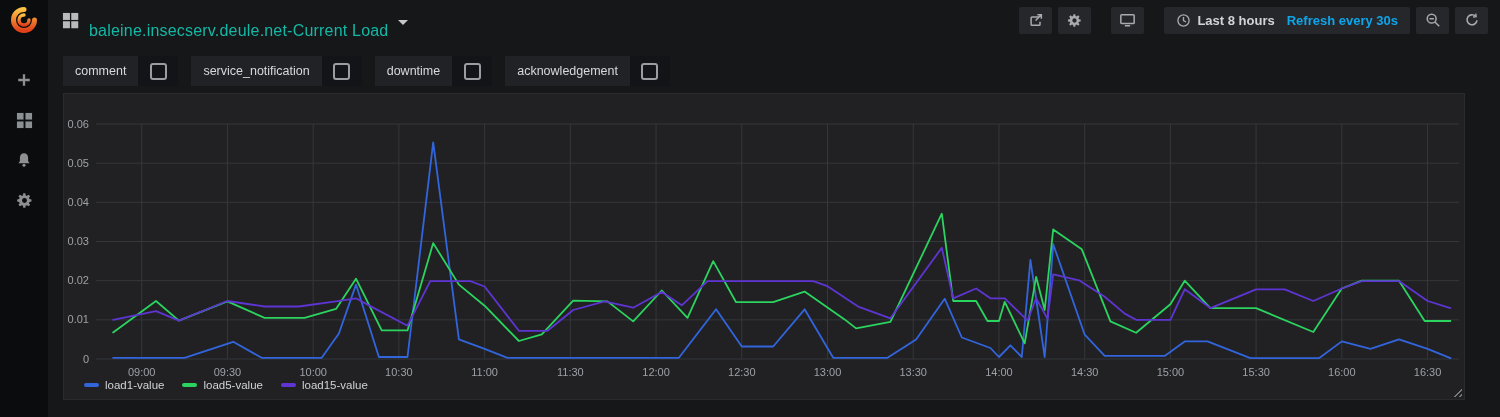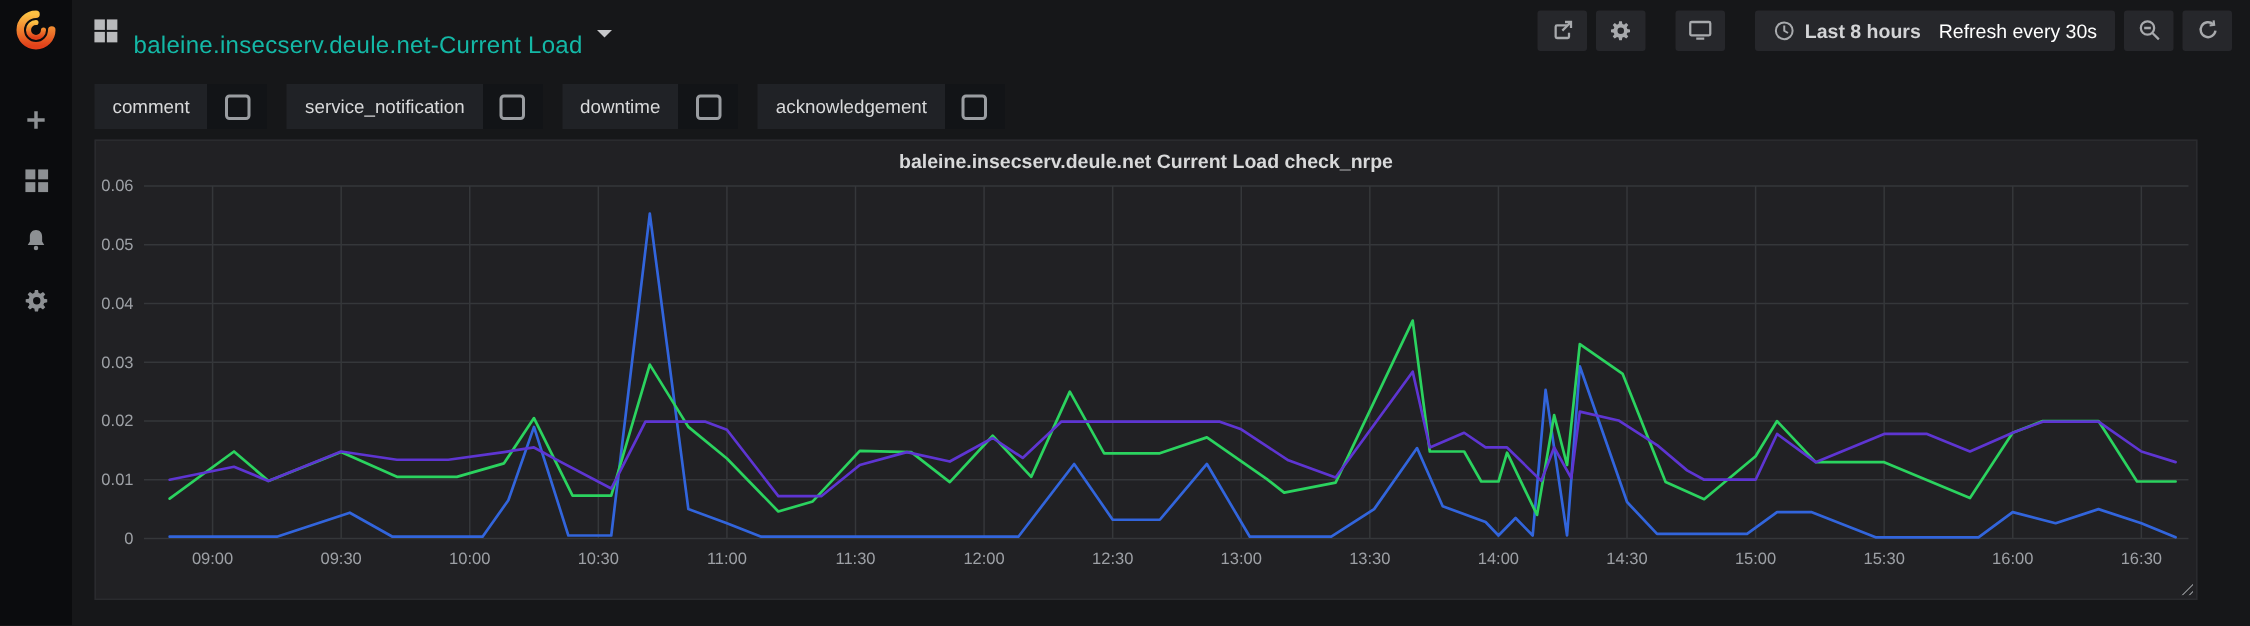--- a/index.html
+++ b/index.html
@@ -16,21 +16,21 @@
   .navbar{position:absolute;left:48px;top:0;width:1452px;height:40px;display:flex;align-items:center;justify-content:space-between;padding:0 12px 0 14px;box-sizing:border-box;}
   .nav-left{display:flex;align-items:center;gap:10px;}
   .dash-grid-icon{display:flex;align-items:center;}
   .dash-title{color:#14b8a6;font-size:16px;letter-spacing:.2px;cursor:pointer;margin-top:21px;}
   .caret{width:0;height:0;border-left:5px solid transparent;border-right:5px solid transparent;border-top:5px solid #c7c8ca;margin-top:4px;}
   .nav-right{display:flex;align-items:center;gap:6px;}
   .nav-btn{height:27px;min-width:33px;padding:0 8px;background:#26272b;border-radius:2px;display:flex;align-items:center;justify-content:center;color:#a8aaad;cursor:pointer;box-sizing:border-box;}
   .nav-btn.spacer-l{margin-left:14px;}
   .timepicker{height:27px;background:#26272b;border-radius:2px;display:flex;align-items:center;gap:8px;padding:0 12px;margin-left:14px;cursor:pointer;}
   .timerange{color:#d3d4d6;font-size:13px;font-weight:bold;display:flex;align-items:center;gap:6px;}
-  .refresh-label{color:#ffffff;font-size:13px;font-weight:normal;margin-left:4px;}
+  .refresh-label{color:#0ea5e9;font-size:13px;font-weight:bold;margin-left:4px;}
 
   
   .filters{position:absolute;left:63px;top:56px;display:flex;gap:13px;}
   .filter{display:flex;height:30px;}
   .filter-label{background:#202226;color:#d8d9da;font-size:12.5px;display:flex;align-items:center;padding:0 12px;}
   .filter-check{background:#121417;width:40px;display:flex;align-items:center;justify-content:center;cursor:pointer;}
   .checkbox{width:13px;height:13px;border:2px solid #9a9da1;border-radius:3px;background:transparent;}
 
   
   .panel{position:absolute;left:63px;top:93px;width:1402px;height:307px;background:#212124;border:1px solid #2a2b2e;box-sizing:border-box;}
@@ -166,21 +166,20 @@
       </div>
       <div class="filter">
         <div class="filter-label">acknowledgement</div>
         <div class="filter-check">
           <div class="checkbox"></div>
         </div>
       </div>
     </div>
 
   <section class="panel">
-    <div class="panel-title">baleine.insecserv.deule.net Current Load check_nrpe</div>
     <svg id="chart-svg" width="1402" height="307">
         <line x1="32" x2="1395" y1="265" y2="265" stroke="#35373a" stroke-width="1"></line>
         <text x="25" y="268.5" fill="#9da0a5" font-size="11" text-anchor="end">0</text>
         <line x1="32" x2="1395" y1="225.83333333333331" y2="225.83333333333331" stroke="#35373a" stroke-width="1"></line>
         <text x="25" y="229.33333333333331" fill="#9da0a5" font-size="11" text-anchor="end">0.01</text>
         <line x1="32" x2="1395" y1="186.66666666666666" y2="186.66666666666666" stroke="#35373a" stroke-width="1"></line>
         <text x="25" y="190.16666666666666" fill="#9da0a5" font-size="11" text-anchor="end">0.02</text>
         <line x1="32" x2="1395" y1="147.5" y2="147.5" stroke="#35373a" stroke-width="1"></line>
         <text x="25" y="151" fill="#9da0a5" font-size="11" text-anchor="end">0.03</text>
         <line x1="32" x2="1395" y1="108.33333333333331" y2="108.33333333333331" stroke="#35373a" stroke-width="1"></line>
@@ -218,16 +217,30 @@
         <line x1="1192.1215932914045" x2="1192.1215932914045" y1="30" y2="265" stroke="#35373a" stroke-width="1"></line>
         <text x="1192.1215932914045" y="282" fill="#9da0a5" font-size="11" text-anchor="middle">15:30</text>
         <line x1="1277.844863731656" x2="1277.844863731656" y1="30" y2="265" stroke="#35373a" stroke-width="1"></line>
         <text x="1277.844863731656" y="282" fill="#9da0a5" font-size="11" text-anchor="middle">16:00</text>
         <line x1="1363.5681341719078" x2="1363.5681341719078" y1="30" y2="265" stroke="#35373a" stroke-width="1"></line>
         <text x="1363.5681341719078" y="282" fill="#9da0a5" font-size="11" text-anchor="middle">16:30</text>
         <polyline points="49.1,263.8 120.6,263.8 169.2,247.8 197.7,263.8 257.7,263.8 274.9,239.5 292.0,190.6 314.9,263.0 343.5,263.0 369.2,48.4 394.9,245.4 420.6,254.8 443.5,263.8 614.9,263.8 652.1,215.3 677.8,252.5 709.2,252.5 740.6,215.3 769.2,263.8 823.5,263.8 852.1,245.4 880.7,204.7 897.8,243.5 926.4,254.0 935.0,263.0 946.4,251.3 957.8,263.0 966.4,165.9 980.7,263.0 989.2,150.2 1020.7,240.7 1040.7,261.9 1100.7,261.9 1120.7,247.4 1143.5,247.4 1186.4,264.2 1255.0,264.2 1277.8,247.4 1306.4,254.8 1335.0,245.4 1363.6,254.8 1386.4,264.2" fill="none" stroke="#3265dc" stroke-width="1.8" stroke-linejoin="round" stroke-linecap="round"></polyline>
         <polyline points="49.1,238.4 92.0,207.0 114.9,226.6 163.4,207.4 200.6,223.9 240.6,223.9 272.0,214.9 292.0,184.7 317.7,236.4 343.5,236.4 369.2,149.1 394.9,190.6 420.6,211.7 454.9,247.0 477.8,240.3 509.2,206.6 543.5,207.4 569.2,227.4 597.8,196.5 623.5,223.9 649.2,167.1 672.1,208.2 709.2,208.2 740.6,197.6 780.6,225.4 792.1,234.4 826.4,227.8 877.8,119.7 889.2,207.0 912.1,207.0 923.5,227.0 935.0,227.0 940.7,207.8 960.7,249.3 972.1,182.8 980.7,216.0 989.2,135.4 1017.8,155.3 1046.4,227.4 1072.1,238.8 1106.4,210.2 1120.7,186.7 1146.4,214.1 1192.1,214.1 1249.3,238.0 1277.8,194.5 1297.8,186.7 1335.0,186.7 1360.7,227.0 1386.4,227.0" fill="none" stroke="#2bd35f" stroke-width="1.8" stroke-linejoin="round" stroke-linecap="round"></polyline>
         <polyline points="49.1,225.8 92.0,217.2 114.9,226.6 163.4,207.0 200.6,212.5 234.9,212.5 272.0,207.4 292.0,204.3 306.3,212.1 343.5,231.7 366.3,187.1 406.3,187.1 420.6,192.5 454.9,236.8 483.5,236.8 509.2,216.0 540.6,207.4 569.2,213.7 597.8,198.0 617.8,211.3 643.5,187.1 749.2,187.1 763.5,192.2 794.9,212.9 826.4,224.3 877.8,153.8 889.2,204.3 912.1,194.5 926.4,204.3 940.7,204.3 963.5,226.6 972.1,204.3 983.5,224.7 989.2,180.4 1015.0,186.3 1040.7,202.7 1060.7,219.6 1072.1,225.8 1106.4,225.8 1120.7,195.3 1146.4,214.1 1192.1,195.3 1220.7,195.3 1249.3,207.0 1277.8,194.5 1297.8,187.1 1335.0,187.1 1363.6,207.0 1386.4,214.1" fill="none" stroke="#5e35d2" stroke-width="1.8" stroke-linejoin="round" stroke-linecap="round"></polyline>
       </svg>
+    <div class="legend" id="legend">
+        <span class="legend-item">
+          <span class="sw" style="background: rgb(50, 101, 220);"></span>
+          <span class="lbl">load1-value</span>
+        </span>
+        <span class="legend-item">
+          <span class="sw" style="background: rgb(43, 211, 95);"></span>
+          <span class="lbl">load5-value</span>
+        </span>
+        <span class="legend-item">
+          <span class="sw" style="background: rgb(94, 53, 210);"></span>
+          <span class="lbl">load15-value</span>
+        </span>
+      </div>
     <div class="resize-handle"></div>
   </section>
 
 </div>
 
 </body></html>

